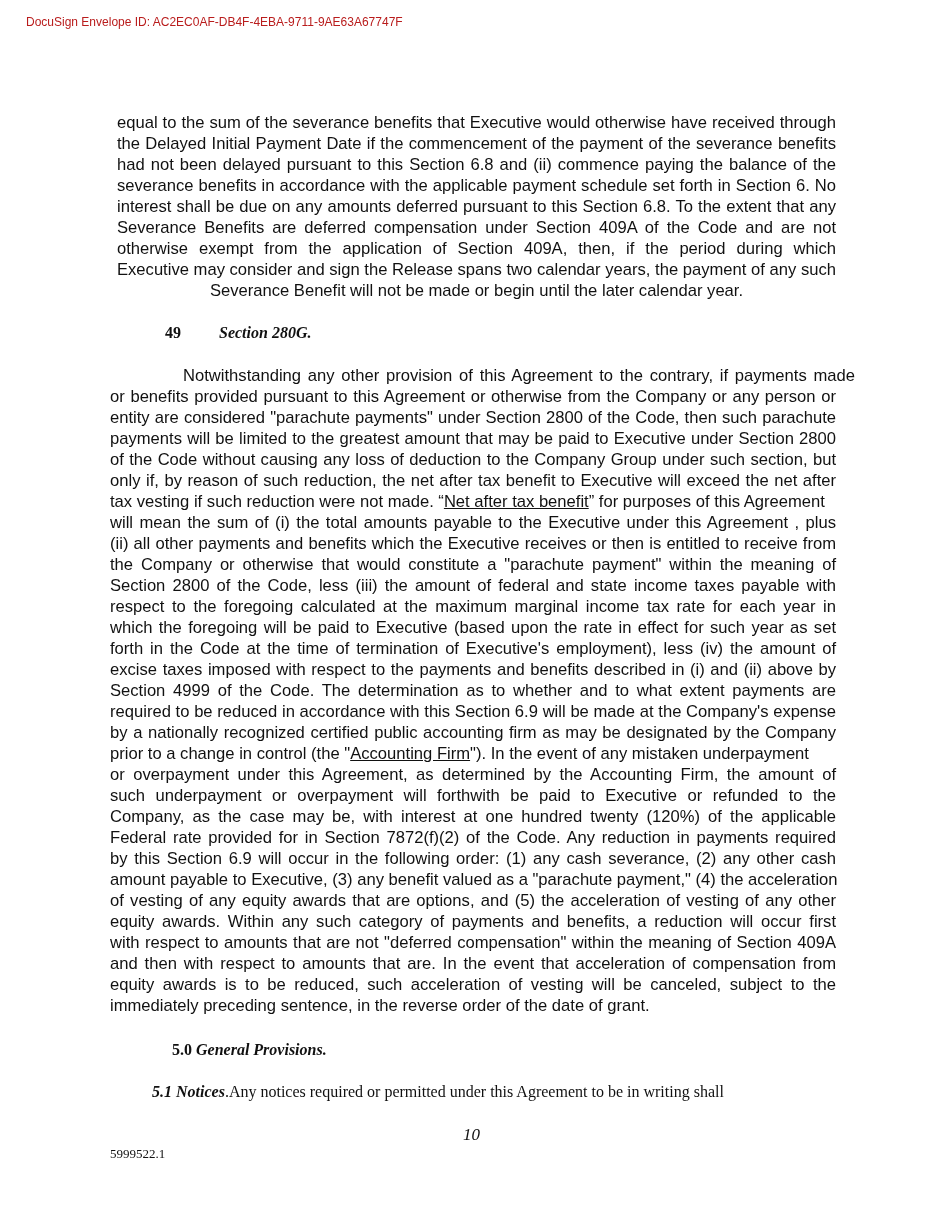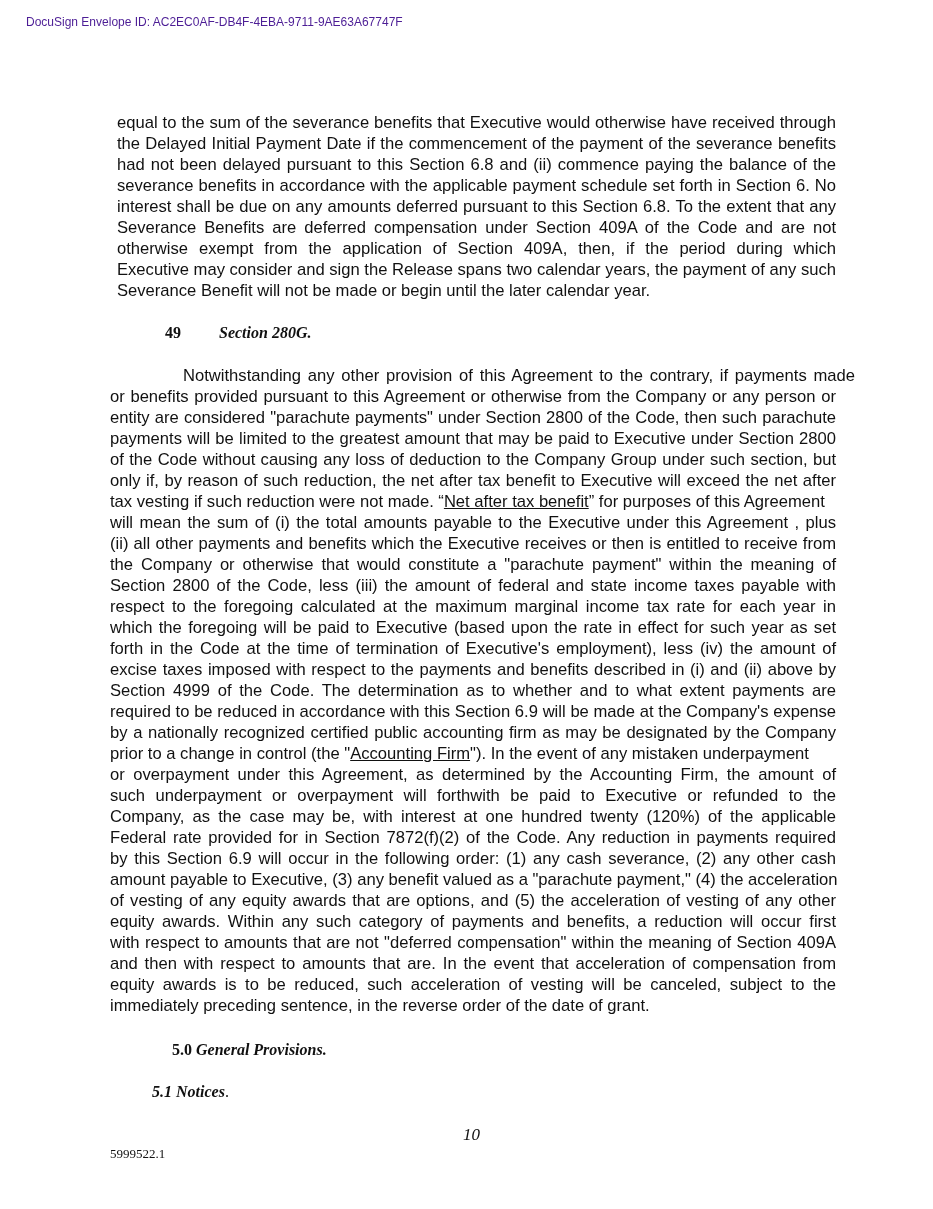--- a/index.html
+++ b/index.html
@@ -1,21 +1,21 @@
 <!DOCTYPE html>
 <html><head>
 <meta charset="utf-8">
 <style>
   html, body { margin: 0; padding: 0; background: #ffffff; }
   body { width: 933px; height: 1209px; position: relative; overflow: hidden; color: #111; }
-  .envelope { position: absolute; left: 26px; top: 15px; font-family: "Liberation Sans", sans-serif; font-size: 12px; color: #4c1d95; }
+  .envelope { position: absolute; left: 26px; top: 15px; font-family: "Liberation Sans", sans-serif; font-size: 12px; color: #b91c1c; }
   .serif { font-family: Liberation Sans, sans-serif; font-size: 16.6px; }
   .line { position: absolute; white-space: nowrap; line-height: 21px; }
   .just { text-align: justify; text-align-last: justify; }
-  .p1 { left: 117px; width: 719px; }
+  .p1 { left: 117px; width: 719px; text-align: center; }
   .p2 { left: 110px; width: 726px; }
   .heading { position: absolute; white-space: nowrap; font-family: "Liberation Serif", serif; font-size: 16px; }
   .num { font-weight: bold; }
   .ital { font-style: italic; font-weight: bold; }
   .u { text-decoration: underline; }
   .pagenum { position: absolute; left: 463px; top: 1125px; font-family: "Liberation Serif", serif; font-size: 17px; font-style: italic; }
   .docnum { position: absolute; left: 110px; top: 1146px; font-family: "Liberation Serif", serif; font-size: 13px; }
 </style>
 </head>
 <body>
@@ -77,16 +77,17 @@
   <div class="line serif p2" style="top:995px">immediately preceding sentence, in the reverse order of the date of grant.</div>
 </div>
 
 <div class="heading" style="left:172px; top:1041px;">
   <span class="num">5.0</span>
   <span class="ital">General  Provisions.</span>
 </div>
 
 <div class="heading" style="left:152px; top:1083px; width:684px; display:flex; ">
   <span><span class="ital">5.1 Notices</span><span>.</span></span>
+  <span>Any notices required or permitted under this Agreement to be in writing shall</span>
 </div>
 
 <div class="pagenum">10</div>
 <div class="docnum">5999522.1</div>
 
 </body></html>

